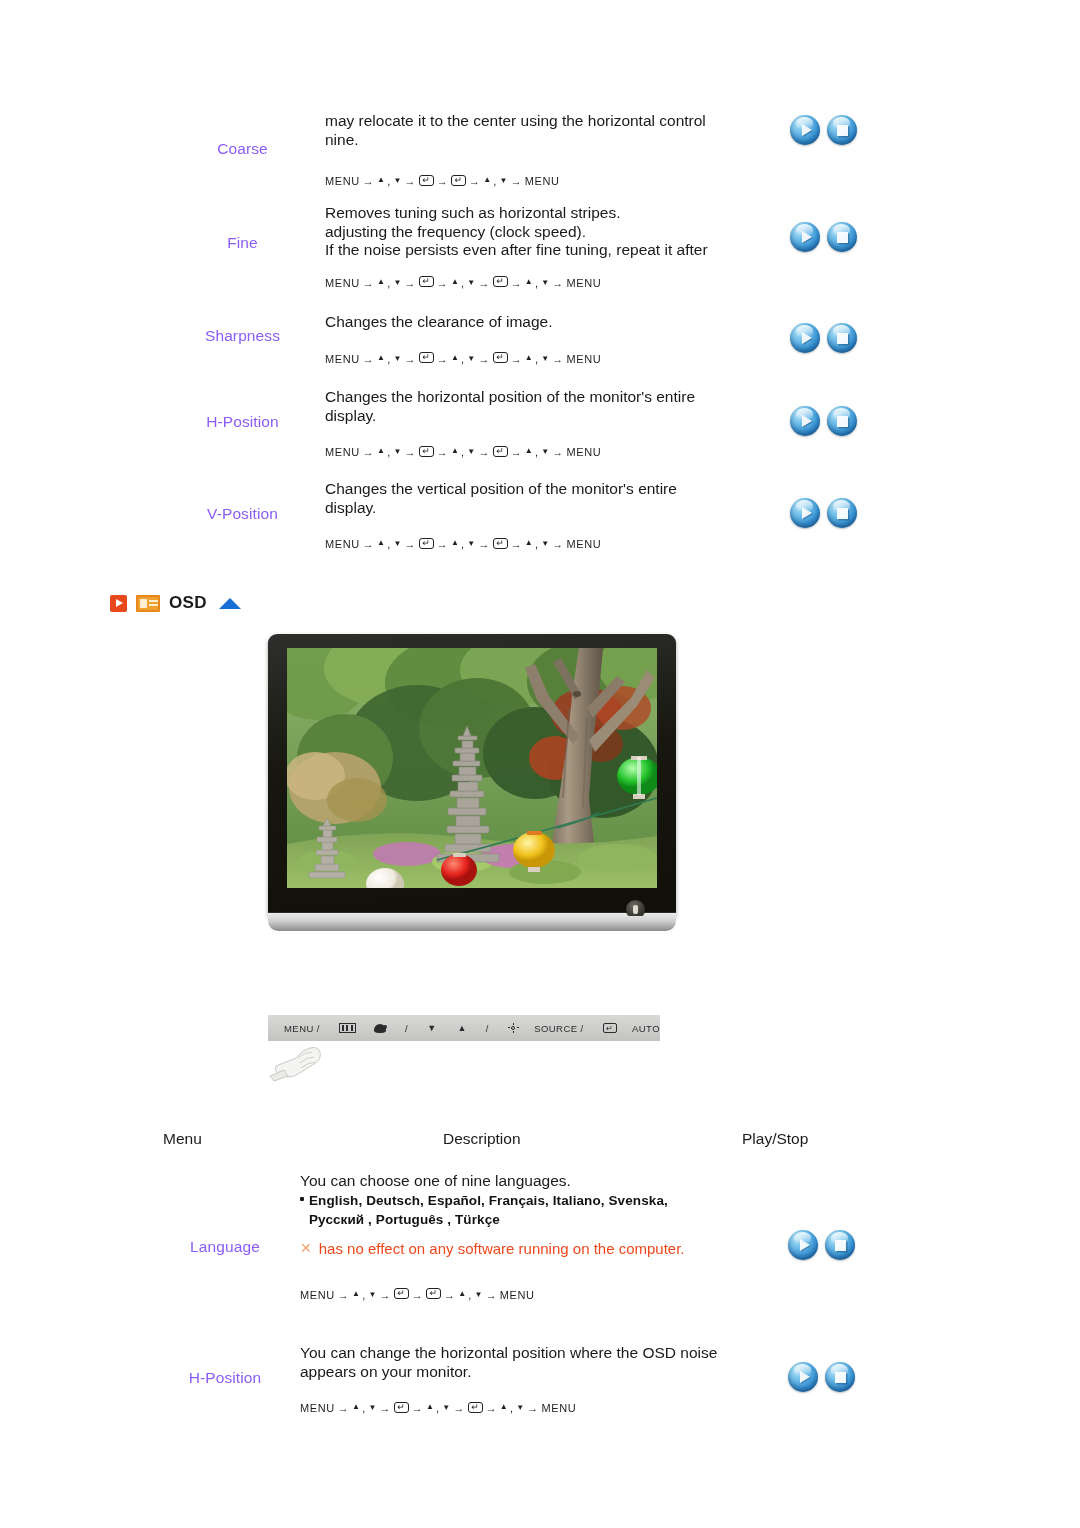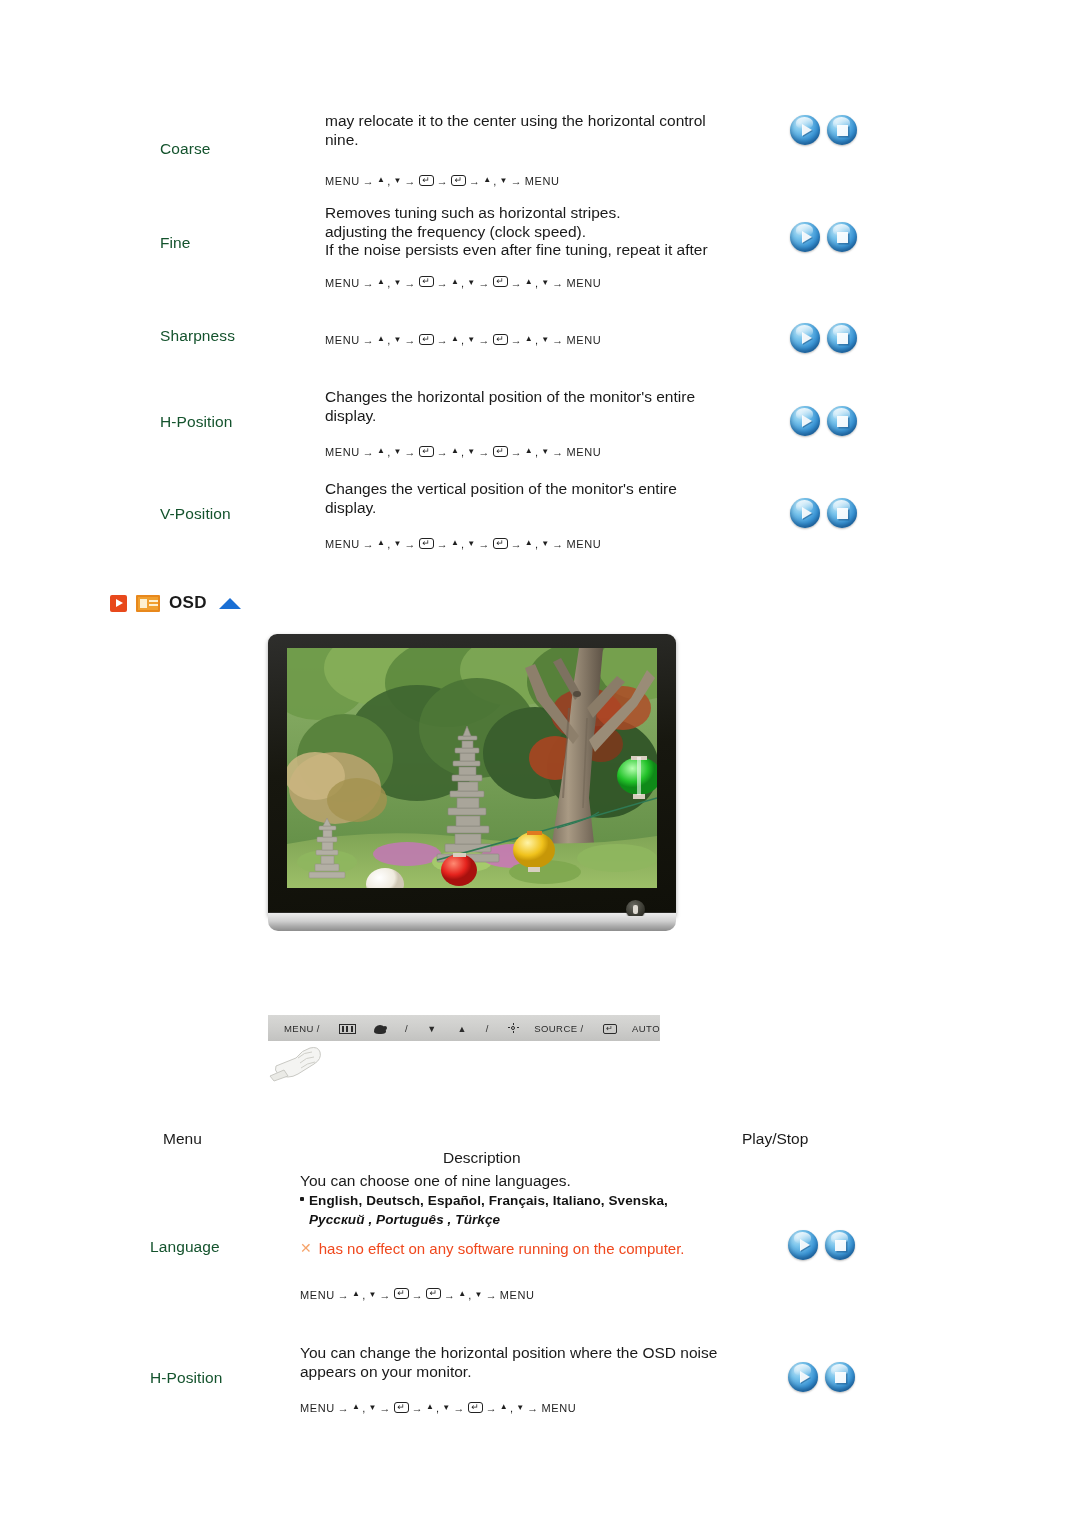--- a/index.html
+++ b/index.html
@@ -24,22 +24,23 @@
 
   
   .row {
     position: absolute;
     display: flex;
     align-items: flex-start;
   }
   .col-menu {
     width: 165px;
     flex: 0 0 165px;
+    text-align: center;
     font-size: 15.5px;
-    color: #14532d;
+    color: #8b5cf6;
     letter-spacing: .1px;
   }
   .col-desc {
     width: 420px;
     flex: 0 0 420px;
     padding-left: 0px;
   }
   .col-btns {
     width: 120px;
     flex: 0 0 120px;
@@ -259,21 +260,21 @@
     align-items: center;
     padding-left: 16px;
     box-sizing: border-box;
     gap: 0;
     font-size: 9.5px;
     letter-spacing: .45px;
     color: #2b2b2b;
   }
   .ctrl-item {
     display: flex;
-    align-items: flex-end;
+    align-items: center;
     gap: 19px;
     white-space: nowrap;
   }
   .gl-bars {
     display: inline-flex;
     width: 17px; height: 10px;
     border: 1px solid #2b2b2b;
     box-sizing: border-box;
     align-items: center;
     justify-content: space-evenly;
@@ -352,21 +353,21 @@
   .tbl-head {
     position: absolute;
     top: 1130px;
     left: 0;
     width: 1080px;
     height: 20px;
     font-size: 15.5px;
     color: #1a1a1a;
   }
   .th-menu { position: absolute; left: 163px; }
-  .th-desc { position: absolute; left: 443px; margin-top: 19px; }
+  .th-desc { position: absolute; left: 443px; }
   .th-play { position: absolute; left: 742px; }
 
   .bullet-line {
     font-size: 13.5px;
     line-height: 19px;
     font-weight: 700;
     color: #121212;
     letter-spacing: .1px;
   }
   .bullet-dot {
@@ -473,20 +474,21 @@
           <span class="glyph">
             <span class="sq"></span>
           </span>
         </div>
     </div>
   </div>
 
   <div class="row" style="top:313px; left:160px;">
     <div class="col-menu" style="padding-top:14px;">Sharpness</div>
     <div class="col-desc">
+      <div class="desc-text">Changes the clearance of image.</div>
       <div class="seq" style="margin-top:20px;">
         <span class="w">MENU</span>
           <span class="arw">→</span>
         <span class="tri-u">▲</span>
           <span class="comma">,</span>
           <span class="tri-d">▼</span>
           <span class="arw">→</span>
         <span class="keybox">↵</span>
           <span class="arw">→</span>
         <span class="tri-u">▲</span>
@@ -817,21 +819,21 @@
     <span class="th-play">Play/Stop</span>
   </div>
 
   <div class="row" style="top:1172px; left:150px;">
     <div class="col-menu" style="padding-top:66px; width:150px; flex:0 0 150px;">Language</div>
     <div class="col-desc" style="width:450px; flex:0 0 450px;">
       <div class="desc-text">You can choose one of nine languages.</div>
       <div class="bullet-line" style="">
         <span class="bullet-dot"></span><span>English, Deutsch, Español, Français,  Italiano, Svenska,</span>
       </div>
-      <div class="bullet-line" style="padding-left:9px;font-style:italic;">Русский , Português , Türkçe</div>
+      <div class="bullet-line" style="padding-left:9px;">Русский , Português , Türkçe</div>
       <div class="warn" style="margin-top:10px;">
         <span class="warn-x">✕</span>
         <span>
           <span style="display:block;">has no effect on any software running on the computer.</span>
         </span>
       </div>
       <div class="seq" style="margin-top:30px;">
         <span class="w">MENU</span>
           <span class="arw">→</span>
         <span class="tri-u">▲</span>

